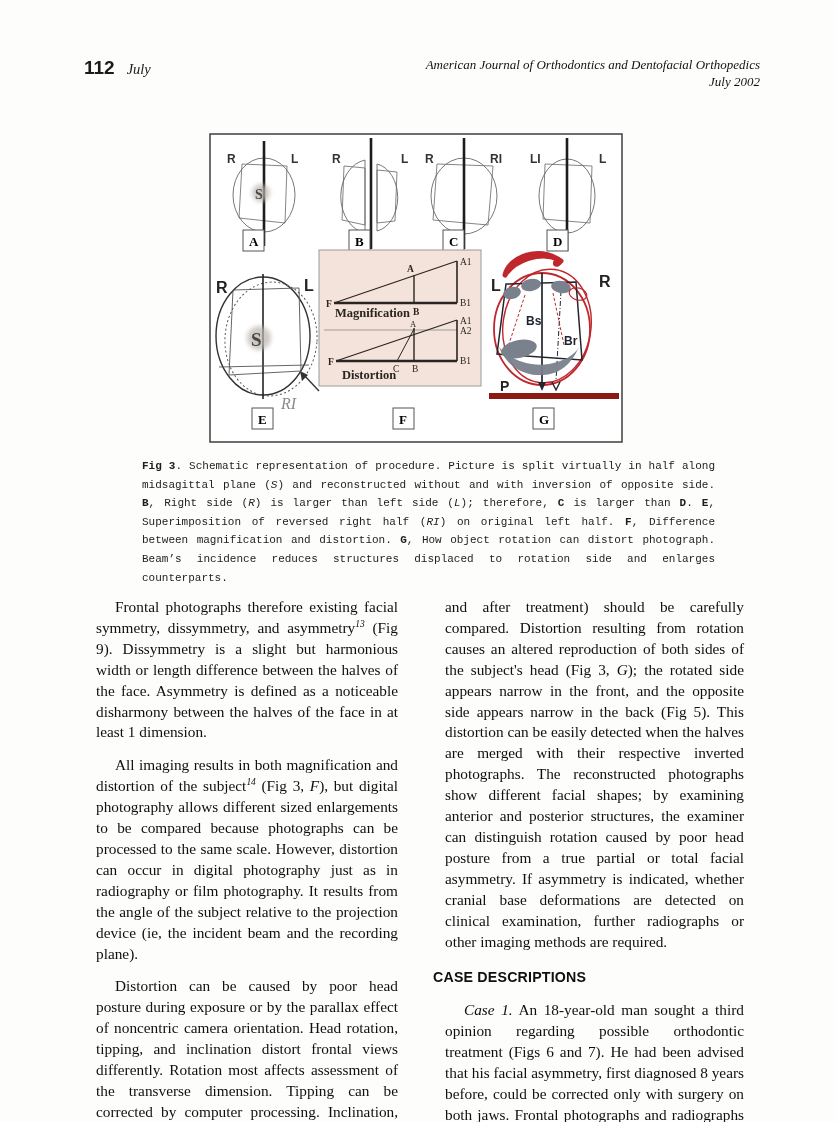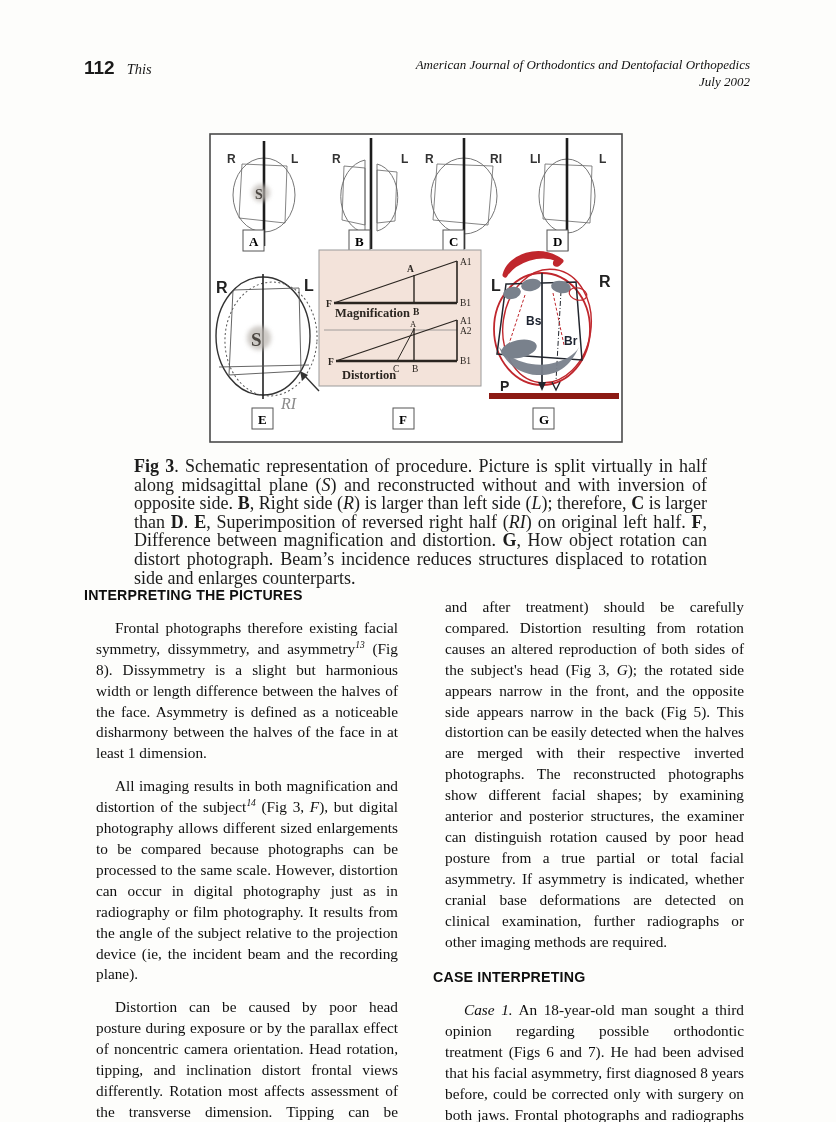--- a/index.html
+++ b/index.html
@@ -2,27 +2,27 @@
 <html><head>
 <meta charset="utf-8">
 <style>
   html,body{margin:0;padding:0;background:#ffffff;}
   .page{position:relative;width:836px;height:1122px;background:#fdfdfb;overflow:hidden;
         font-family:"Liberation Serif",serif;color:#1a1a1a;}
   
   .folio{position:absolute;left:84px;top:57px;font-size:14.5px;white-space:nowrap;}
   .folio .num{font-family:"Liberation Sans",sans-serif;font-weight:bold;font-size:19px;}
   .folio .author{font-style:italic;margin-left:12px;}
-  .masthead{position:absolute;right:86px;top:57px;text-align:right;font-style:italic;
+  .masthead{position:absolute;right:76px;top:57px;text-align:right;font-style:italic;
             font-size:13px;line-height:16.5px;color:#111;}
   
   .figwrap{position:absolute;left:209px;top:133px;width:414px;height:310px;}
   
-  .caption{position:absolute;left:134px;top:457px;width:573px;
-           font-family:Liberation Serif, serif;font-size:18px;line-height:18.6px;
+  .caption{position:absolute;left:142px;top:457px;width:573px;
+           font-family:Liberation Mono, monospace;font-size:11px;line-height:18.6px;
            text-align:justify;color:#1c1c1c;}
   
   .columns{position:absolute;left:84px;top:585px;width:672px;display:flex;gap:23px;}
   .col{font-size:15.3px;line-height:20.9px;text-align:justify;color:#0f0f0f;}
   .col.left{width:326px;}
   .col.right{width:323px;}
   h2.sec{font-family:"Liberation Sans",sans-serif;font-size:14.2px;font-weight:bold;
          margin:0 0 7px 0;color:#0f0f0f;letter-spacing:0.2px;}
   .col.right h2.sec{margin-top:15px;margin-bottom:8px;}
   p.para{margin:12px;text-indent:19px;}
@@ -30,21 +30,21 @@
   sup{font-size:0.62em;line-height:0;font-style:italic;}
   text{font-family:"Liberation Serif",serif;}
   .sanslab{font-family:"Liberation Sans",sans-serif;font-weight:bold;}
 </style>
 </head>
 <body>
 
 <div class="page">
 
   <div class="folio">
-    <span class="num">112</span><span class="author">This</span>
+    <span class="num">112</span><span class="author">July</span>
   </div>
   <div class="masthead">
     <div>American Journal of Orthodontics and Dentofacial Orthopedics</div>
     <div>July 2002</div>
   </div>
 
   <div class="figwrap">
     <svg width="414" height="310" viewBox="0 0 414 310">
       <defs>
         <filter id="blur" x="-50%" y="-50%" width="200%" height="200%">
@@ -172,26 +172,25 @@
         <rect x="324" y="275" width="21" height="21" fill="#fff" stroke="#555" stroke-width="1"></rect>
         <text x="330" y="291" font-size="13" font-weight="bold">G</text>
       </g>
     </svg>
   </div>
 
   <div class="caption"><span style="font-weight: bold;">Fig 3</span><span>. Schematic representation of procedure. Picture is split virtually in half along midsagittal plane (</span><span style="font-style: italic;">S</span><span>) and reconstructed without and with inversion of opposite side. </span><span style="font-weight: bold;">B</span><span>, Right side (</span><span style="font-style: italic;">R</span><span>) is larger than left side (</span><span style="font-style: italic;">L</span><span>); therefore, </span><span style="font-weight: bold;">C</span><span> is larger than </span><span style="font-weight: bold;">D</span><span>. </span><span style="font-weight: bold;">E</span><span>, Superimposition of reversed right half (</span><span style="font-style: italic;">RI</span><span>) on original left half. </span><span style="font-weight: bold;">F</span><span>, Difference between magnification and distortion. </span><span style="font-weight: bold;">G</span><span>, How object rotation can distort photograph. Beam’s incidence reduces structures displaced to rotation side and enlarges counterparts.</span></div>
 
   <div class="columns">
     <div class="col left">
-      <h2 class="sec">INTERPRETING THE PICTURES</h2>
-      <p class="para"><span>Frontal photographs therefore existing facial symmetry, dissymmetry, and asymmetry</span><sup>13</sup><span> (Fig 8). Dissymmetry is a slight but harmonious width or length difference between the halves of the face. Asymmetry is defined as a noticeable disharmony between the halves of the face in at least 1 dimension.</span></p>
+      <p class="para"><span>Frontal photographs therefore existing facial symmetry, dissymmetry, and asymmetry</span><sup>13</sup><span> (Fig 9). Dissymmetry is a slight but harmonious width or length difference between the halves of the face. Asymmetry is defined as a noticeable disharmony between the halves of the face in at least 1 dimension.</span></p>
       <p class="para"><span>All imaging results in both magnification and distortion of the subject</span><sup>14</sup><span> (Fig 3, </span><span style="font-style: italic;">F</span><span>), but digital photography allows different sized enlargements to be compared because photographs can be processed to the same scale. However, distortion can occur in digital photography just as in radiography or film photography. It results from the angle of the subject relative to the projection device (ie, the incident beam and the recording plane).</span></p>
       <p class="para"><span>Distortion can be caused by poor head posture during exposure or by the parallax effect of noncentric camera orientation. Head rotation, tipping, and inclination distort frontal views differently. Rotation most affects assessment of the transverse dimension. Tipping can be corrected by computer processing. Inclination, which shortens the face, can influence the symmetric comparison of a single case.</span></p>
 
     </div>
     <div class="col right">
       <p class="para noindent"><span>and after treatment) should be carefully compared. Distortion resulting from rotation causes an altered reproduction of both sides of the subject's head (Fig 3, </span><span style="font-style: italic;">G</span><span>); the rotated side appears narrow in the front, and the opposite side appears narrow in the back (Fig 5). This distortion can be easily detected when the halves are merged with their respective inverted photographs. The reconstructed photographs show different facial shapes; by examining anterior and posterior structures, the examiner can distinguish rotation caused by poor head posture from a true partial or total facial asymmetry. If asymmetry is indicated, whether cranial base deformations are detected on clinical examination, further radiographs or other imaging methods are required.</span></p>
-      <h2 class="sec">CASE INTERPRETING</h2>
+      <h2 class="sec">CASE DESCRIPTIONS</h2>
       <p class="para"><span style="font-style: italic;">Case 1.</span><span> An 18-year-old man sought a third opinion regarding possible orthodontic treatment (Figs 6 and 7). He had been advised that his facial asymmetry, first diagnosed 8 years before, could be corrected only with surgery on both jaws. Frontal photographs and radiographs were taken and analyzed according to the method described earlier. The photographs showed that the asymmetry was caused by reduced transverse growth of the maxilla combined with a</span></p>
     </div>
   </div>
 
 </div>
 
 </body></html>

